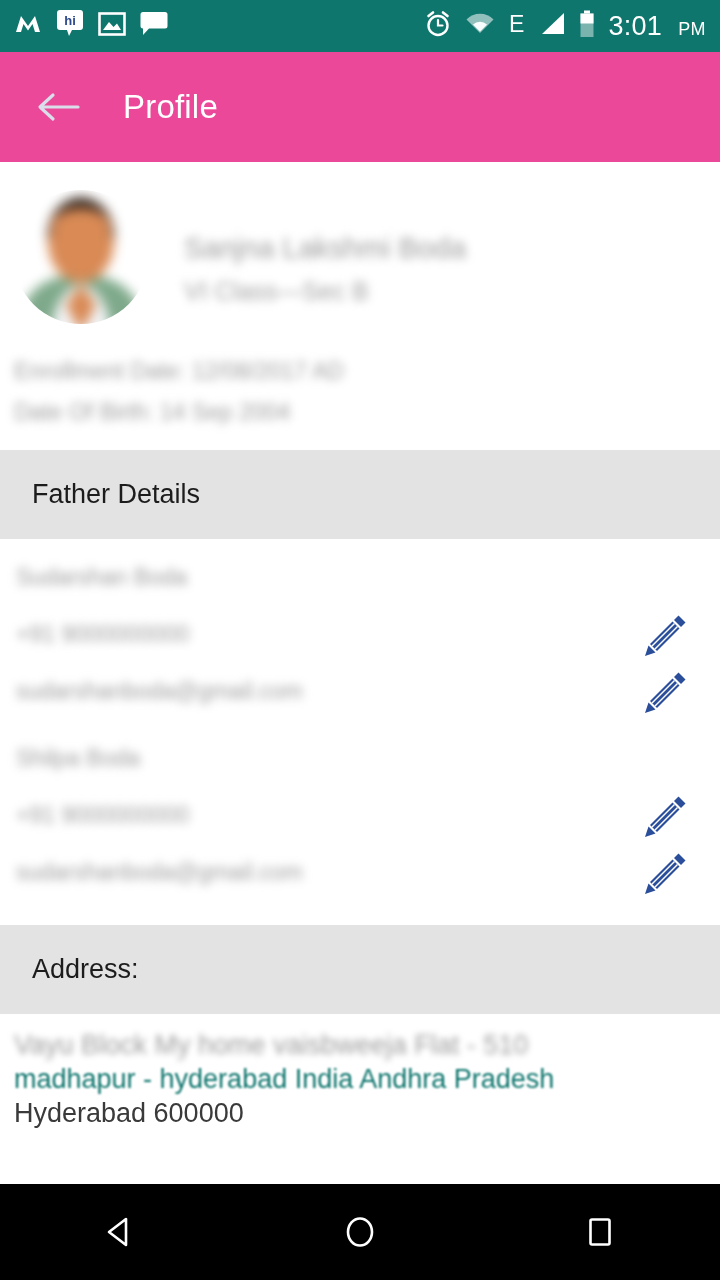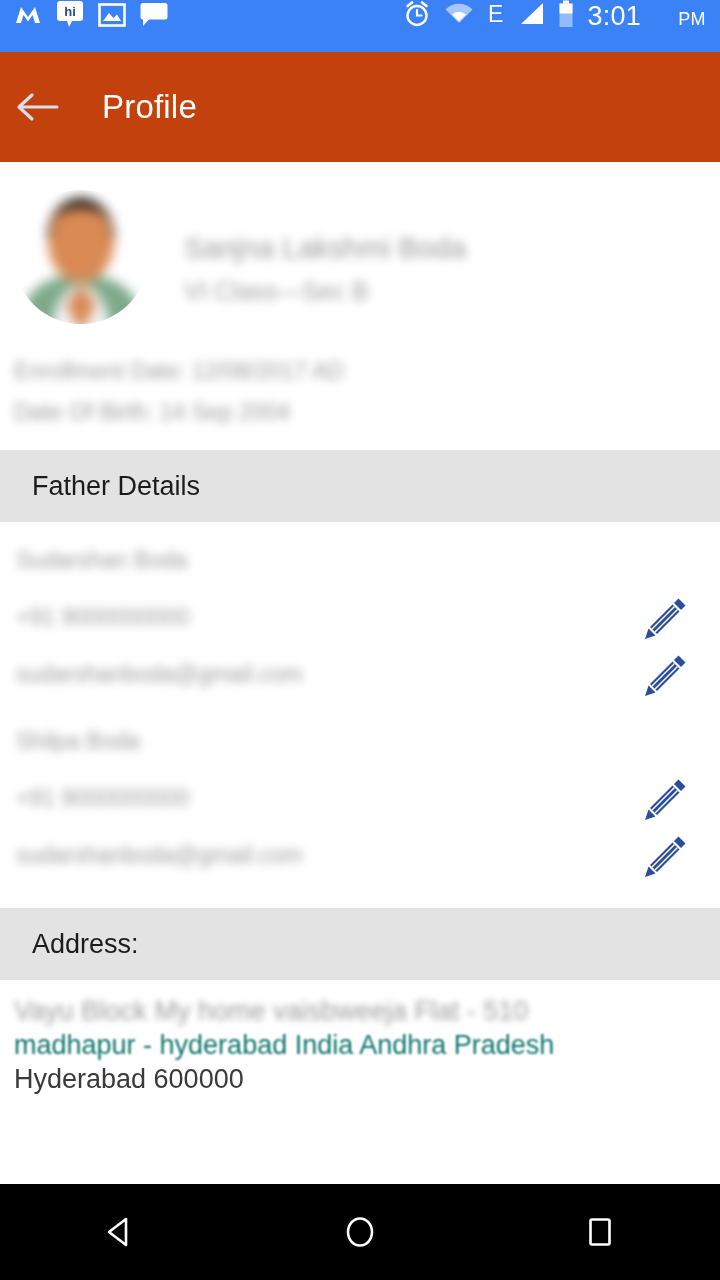--- a/index.html
+++ b/index.html
@@ -19,23 +19,23 @@
     width: 720px;
     height: 1280px;
     background: #ffffff;
     display: flex;
     flex-direction: column;
   }
 
   
   .status-bar {
     height: 52px;
-    background: #3b82f6;
-    display: flex;
-    align-items: flex-start;
+    background: #0f766e;
+    display: flex;
+    align-items: center;
     padding: 0 14px;
     box-sizing: border-box;
     flex: 0 0 auto;
   }
   .status-left {
     display: flex;
     align-items: center;
     gap: 14px;
   }
   .status-right {
@@ -52,29 +52,29 @@
     letter-spacing: 0.3px;
     line-height: 1;
   }
   .clock-ampm {
     color: #ffffff;
     font-size: 18px;
     font-weight: 400;
     margin-left: 16px;
     letter-spacing: 0.4px;
   }
-  .clock-wrap { display: flex; align-items: baseline; gap: 21px; }
+  .clock-wrap { display: flex; align-items: baseline; }
 
   
   .app-bar {
     height: 110px;
-    background: #c2410c;
-    display: flex;
-    align-items: center;
-    padding-left: 14px;
+    background: #ec4899;
+    display: flex;
+    align-items: center;
+    padding-left: 35px;
     box-sizing: border-box;
     flex: 0 0 auto;
   }
   .back-btn {
     width: 46px;
     height: 46px;
     display: flex;
     align-items: center;
     justify-content: center;
     cursor: pointer;
@@ -151,21 +151,21 @@
     gap: 14px;
   }
   .enroll-line {
     font-size: 23px;
     color: #9d9d9d;
   }
 
   
   .section-header {
     background: #E3E3E3;
-    height: 72px;
+    height: 89px;
     display: flex;
     align-items: center;
     padding-left: 32px;
     box-sizing: border-box;
     color: #1c1c1c;
     font-size: 27px;
     font-weight: 400;
     margin-top: 24px;
   }
 

